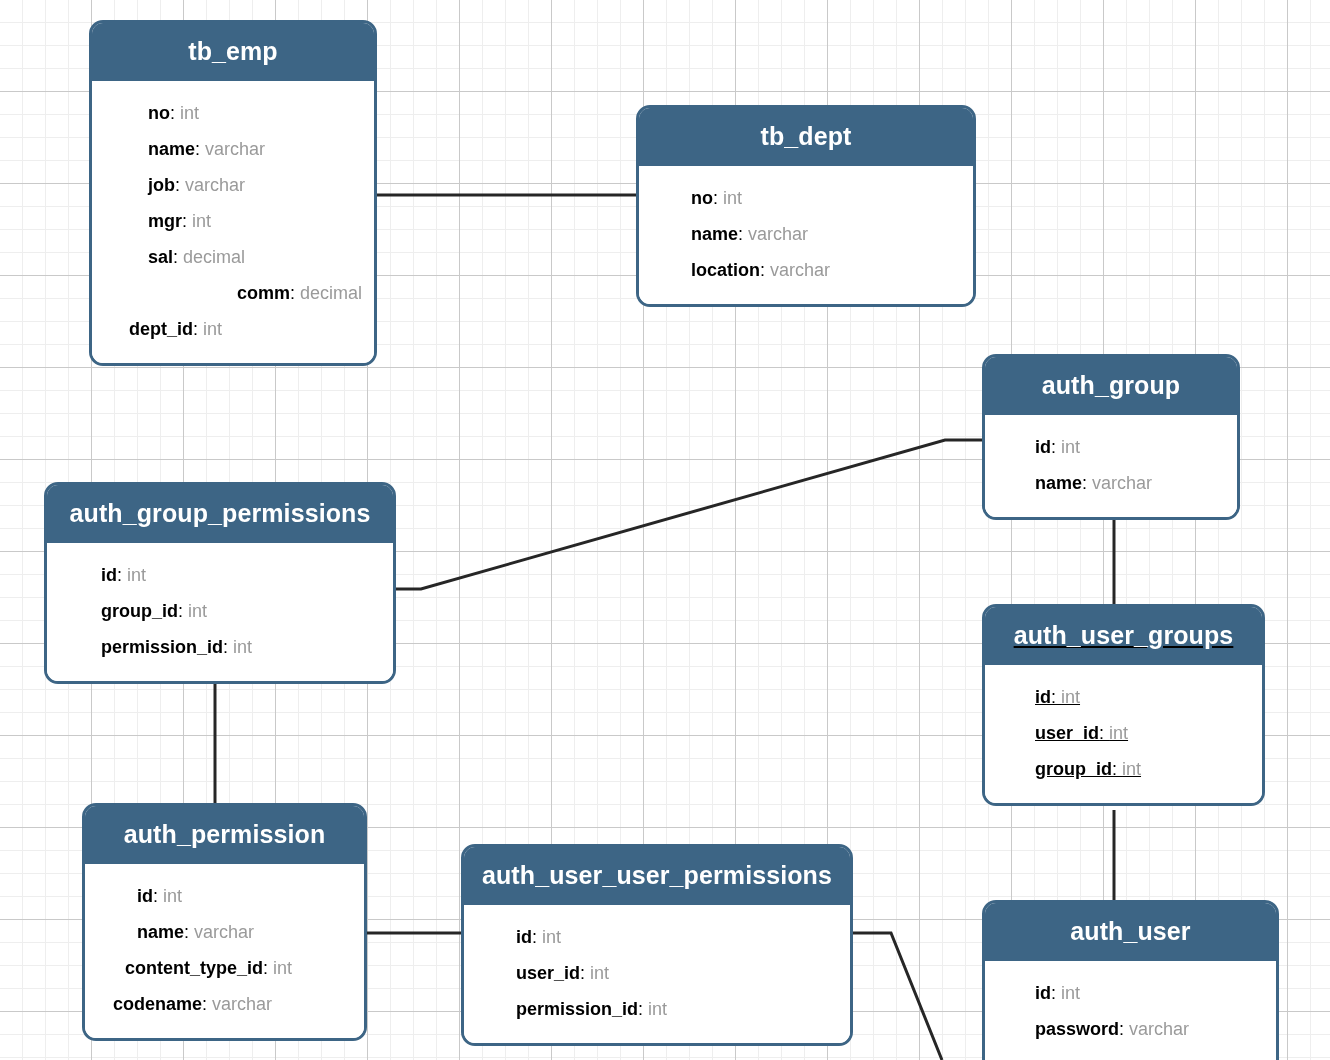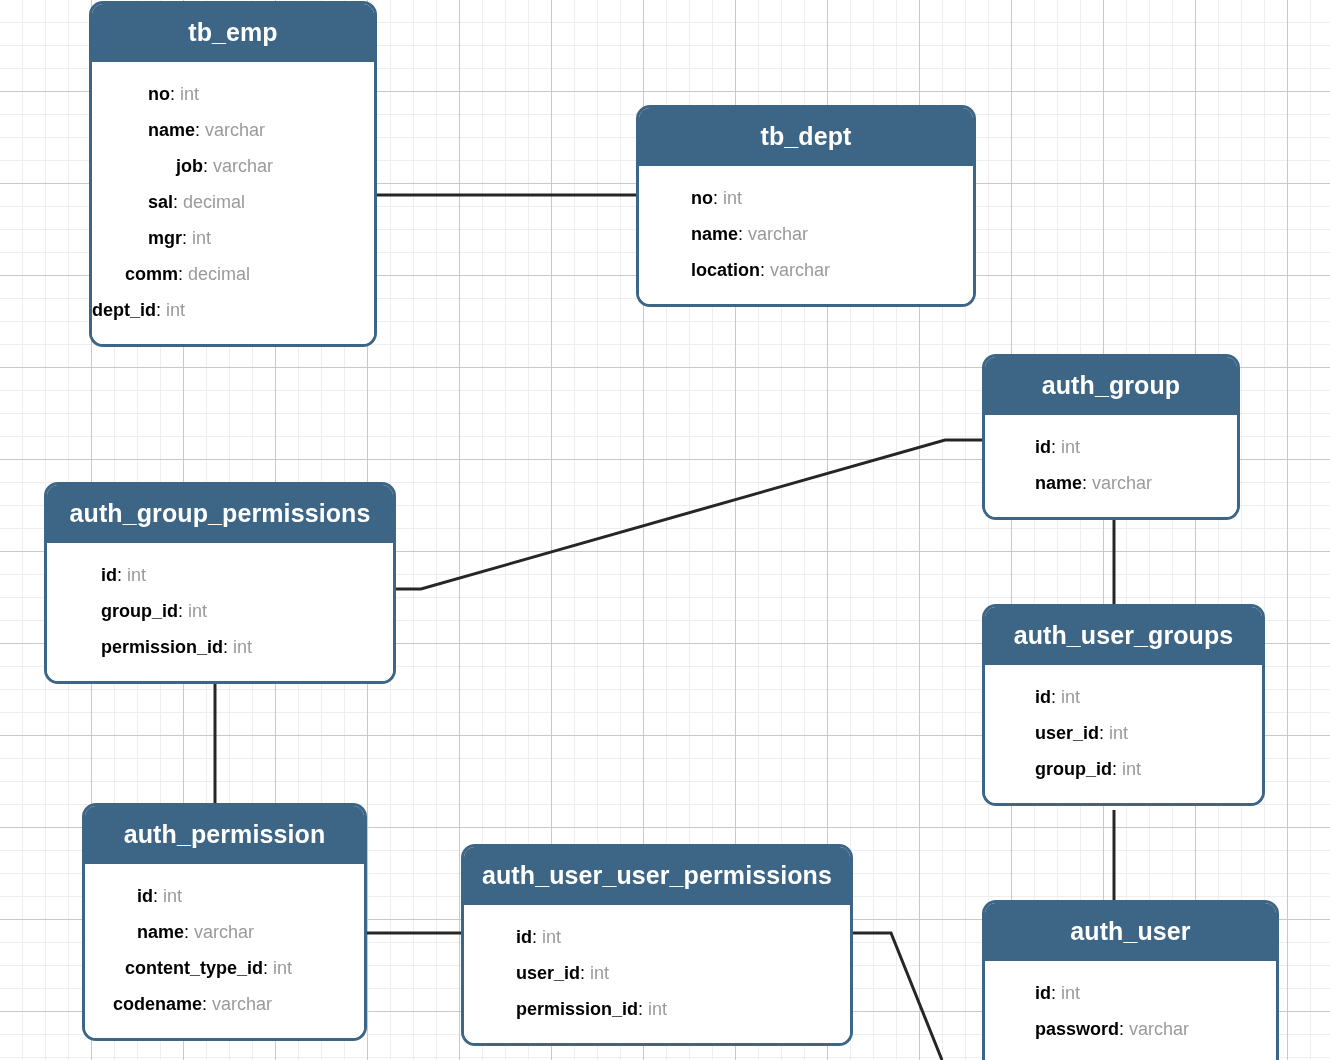--- a/index.html
+++ b/index.html
@@ -86,30 +86,30 @@
 <div id="canvas">
   <svg id="edges" viewBox="0 0 1330 1060" width="1330" height="1060">
       <polyline points="377,195 636,195" fill="none" stroke="#262626" stroke-width="3" stroke-linejoin="miter"></polyline>
       <polyline points="384,589 421,589 945,440 982,440" fill="none" stroke="#262626" stroke-width="3" stroke-linejoin="miter"></polyline>
       <polyline points="1114,519 1114,604" fill="none" stroke="#262626" stroke-width="3" stroke-linejoin="miter"></polyline>
       <polyline points="215,679 215,803" fill="none" stroke="#262626" stroke-width="3" stroke-linejoin="miter"></polyline>
       <polyline points="1114,810 1114,900" fill="none" stroke="#262626" stroke-width="3" stroke-linejoin="miter"></polyline>
       <polyline points="367,933 461,933" fill="none" stroke="#262626" stroke-width="3" stroke-linejoin="miter"></polyline>
       <polyline points="853,933 891,933 942,1060" fill="none" stroke="#262626" stroke-width="3" stroke-linejoin="miter"></polyline>
     </svg>
-<div class="entity" style="left: 89px; top: 1px; width: 288px;">
+<div class="entity" style="left: 89px; top: 20px; width: 288px;">
       <div class="entity-header">tb_emp</div>
       <div class="entity-body">
         <div class="field" style="padding-left: 56px;"><span class="fname">no</span><span class="fcolon">: </span><span class="ftype">int</span></div>
         <div class="field" style="padding-left: 56px;"><span class="fname">name</span><span class="fcolon">: </span><span class="ftype">varchar</span></div>
-        <div class="field" style="padding-left: 84px;"><span class="fname">job</span><span class="fcolon">: </span><span class="ftype">varchar</span></div>
+        <div class="field" style="padding-left: 56px;"><span class="fname">job</span><span class="fcolon">: </span><span class="ftype">varchar</span></div>
+        <div class="field" style="padding-left: 56px;"><span class="fname">mgr</span><span class="fcolon">: </span><span class="ftype">int</span></div>
         <div class="field" style="padding-left: 56px;"><span class="fname">sal</span><span class="fcolon">: </span><span class="ftype">decimal</span></div>
-        <div class="field" style="padding-left: 56px;"><span class="fname">mgr</span><span class="fcolon">: </span><span class="ftype">int</span></div>
-        <div class="field" style="padding-left: 33px;"><span class="fname">comm</span><span class="fcolon">: </span><span class="ftype">decimal</span></div>
-        <div class="field" style=""><span class="fname">dept_id</span><span class="fcolon">: </span><span class="ftype">int</span></div>
+        <div class="field" style="padding-left: 33px; text-align: right;"><span class="fname">comm</span><span class="fcolon">: </span><span class="ftype">decimal</span></div>
+        <div class="field" style=" margin-left: 37px;"><span class="fname">dept_id</span><span class="fcolon">: </span><span class="ftype">int</span></div>
       </div>
     </div>
     <div class="entity" style="left: 636px; top: 105px; width: 340px;">
       <div class="entity-header">tb_dept</div>
       <div class="entity-body">
         <div class="field" style="padding-left: 52px;"><span class="fname">no</span><span class="fcolon">: </span><span class="ftype">int</span></div>
         <div class="field" style="padding-left: 52px;"><span class="fname">name</span><span class="fcolon">: </span><span class="ftype">varchar</span></div>
         <div class="field" style="padding-left: 52px;"><span class="fname">location</span><span class="fcolon">: </span><span class="ftype">varchar</span></div>
       </div>
     </div>
@@ -121,21 +121,21 @@
       </div>
     </div>
     <div class="entity" style="left: 44px; top: 482px; width: 352px;">
       <div class="entity-header">auth_group_permissions</div>
       <div class="entity-body">
         <div class="field" style="padding-left: 54px;"><span class="fname">id</span><span class="fcolon">: </span><span class="ftype">int</span></div>
         <div class="field" style="padding-left: 54px;"><span class="fname">group_id</span><span class="fcolon">: </span><span class="ftype">int</span></div>
         <div class="field" style="padding-left: 54px;"><span class="fname">permission_id</span><span class="fcolon">: </span><span class="ftype">int</span></div>
       </div>
     </div>
-    <div class="entity" style="left: 982px; top: 604px; width: 283px;">
+    <div class="entity" style="left: 982px; top: 604px; width: 283px; text-decoration: underline;">
       <div class="entity-header">auth_user_groups</div>
       <div class="entity-body">
         <div class="field" style="padding-left: 50px;"><span class="fname">id</span><span class="fcolon">: </span><span class="ftype">int</span></div>
         <div class="field" style="padding-left: 50px;"><span class="fname">user_id</span><span class="fcolon">: </span><span class="ftype">int</span></div>
         <div class="field" style="padding-left: 50px;"><span class="fname">group_id</span><span class="fcolon">: </span><span class="ftype">int</span></div>
       </div>
     </div>
     <div class="entity" style="left: 82px; top: 803px; width: 285px;">
       <div class="entity-header">auth_permission</div>
       <div class="entity-body">

